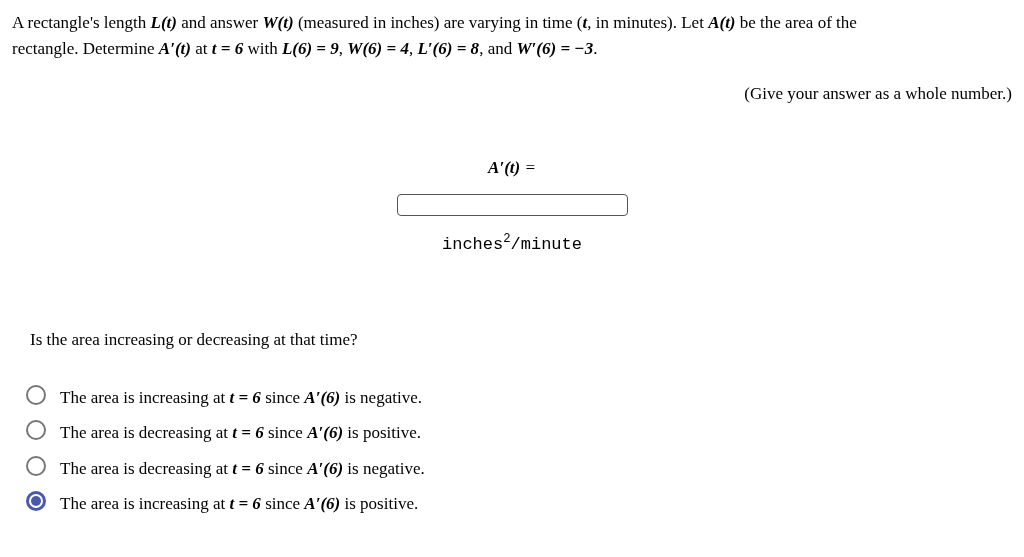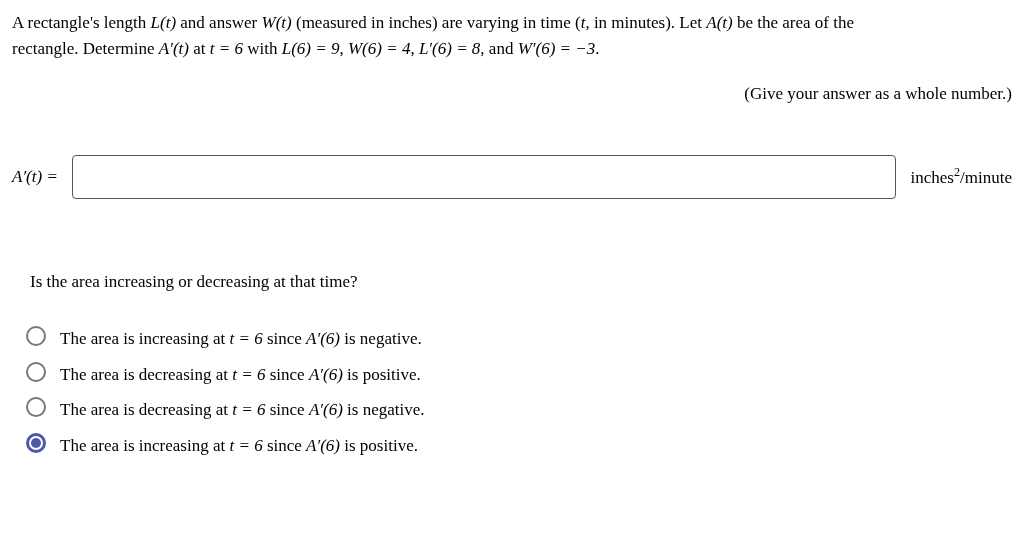--- a/index.html
+++ b/index.html
@@ -18,37 +18,39 @@
   }
   .instruction {
     margin-bottom: 48px;
     text-align: right;
   }
   .answer-row {
     display: flex;
     align-items: center;
     gap: 14px;
     margin-bottom: 70px;
+    flex-direction: column;
   }
   .answer-label {
     white-space: nowrap;
     font-style: italic;
   }
   .answer-input {
     flex: 1;
     height: 44px;
     border: 1px solid #555;
     border-radius: 4px;
     font-size: 17px;
     padding: 0 10px;
     box-sizing: border-box;
     font-family: inherit;
   }
   .unit {
     white-space: nowrap;
+    font-family: Liberation Mono, monospace;
   }
   .sub-question {
     margin-bottom: 32px;
     margin-left: 18px;
   }
   .options {
     margin-left: 14px;
   }
   .option-row {
     display: flex;
@@ -73,21 +75,21 @@
     border-width: 3px;
   }
   .radio.selected::after {
     content: "";
     width: 10px;
     height: 10px;
     border-radius: 50%;
     background: #4a5aa8;
     display: block;
   }
-  .ital { font-style: italic; }
+  .ital { font-style: italic; font-weight: bold; }
   sup { font-size: 0.72em; }
 </style>
 </head>
 <body>
 
 <div class="problem-text">
   <span>A rectangle's length </span><span class="ital">L(t)</span><span> and answer </span><span class="ital">W(t)</span><span> (measured in inches) are varying in time (</span><span class="ital">t</span><span>, in minutes). Let </span><span class="ital">A(t)</span><span> be the area of the</span>
   <br>
   <span>rectangle. Determine </span><span class="ital">A′(t)</span><span> at </span><span class="ital">t = 6</span><span> with </span><span class="ital">L(6) = 9</span><span>, </span><span class="ital">W(6) = 4</span><span>, </span><span class="ital">L′(6) = 8</span><span>, and </span><span class="ital">W′(6) = −3</span><span>.</span>
 </div>

